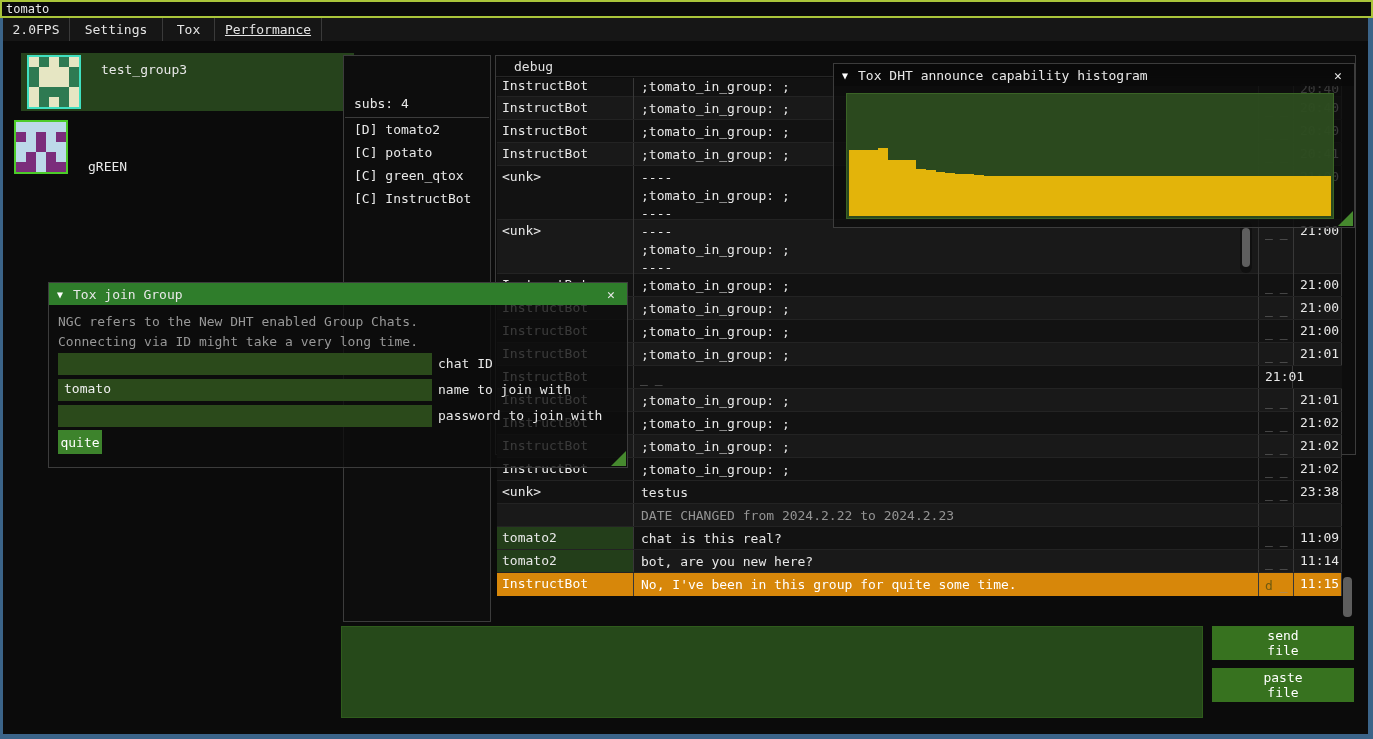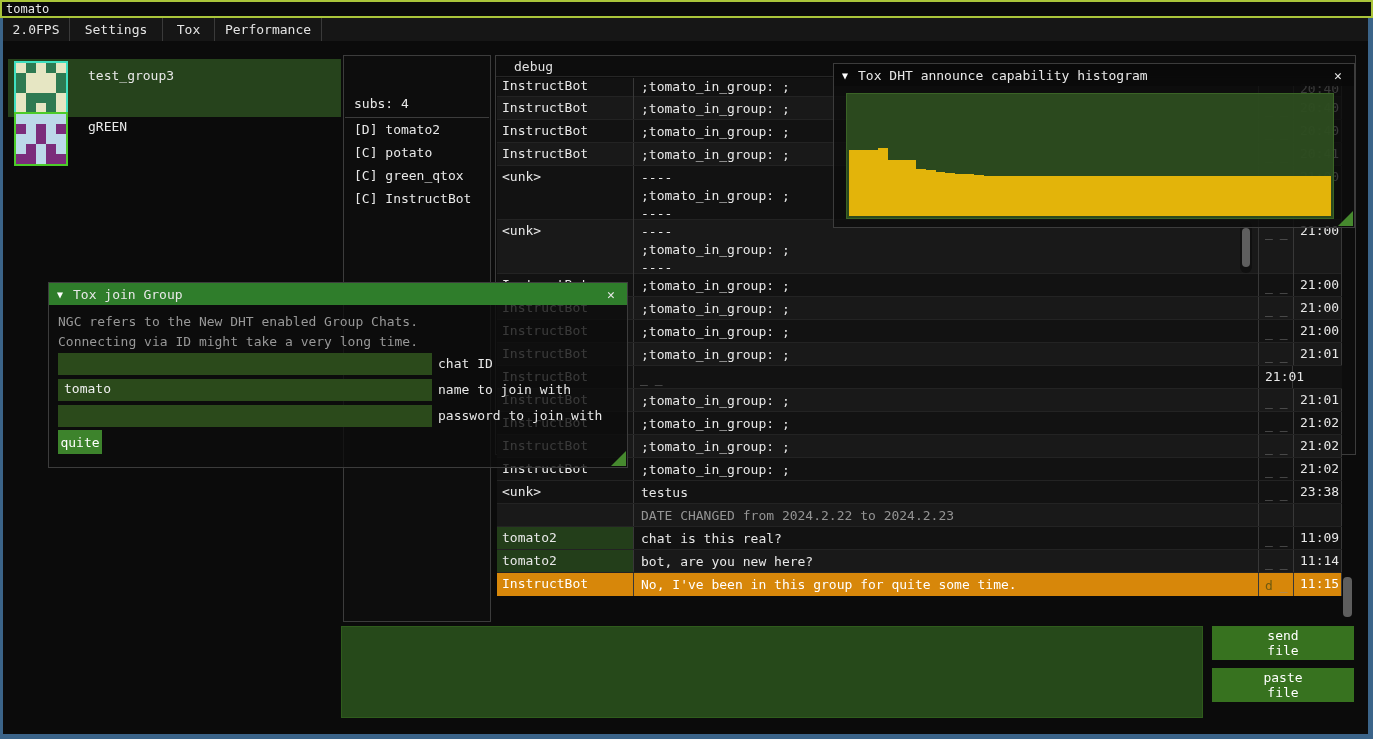--- a/index.html
+++ b/index.html
@@ -87,25 +87,25 @@
     <span>tomato</span>
   </div>
   <div class="frame-left"></div>
   <div class="frame-right"></div>
   <div class="frame-bottom"></div>
 
   <div class="menubar">
       <div class="menu-item" style="width: 67px;">2.0FPS</div>
       <div class="menu-item" style="width: 93px;">Settings</div>
       <div class="menu-item" style="width: 52px;">Tox</div>
-      <div class="menu-item" style="width: 107px;">Performance</div>
+      <div class="menu-item" style="width: 107px; text-decoration: underline;">Performance</div>
     </div>
 
   <div id="group-list">
-      <div class="group-row selected" style="top: 59px;">
+      <div class="group-row selected" style="top: 53px; margin-left: 13px;">
         <div class="avatar" style="border-color: rgb(63, 224, 192); background: rgb(230, 230, 195);">
           <div style="background: rgb(230, 230, 195);"></div>
           <div style="background: rgb(46, 122, 82);"></div>
           <div style="background: rgb(230, 230, 195);"></div>
           <div style="background: rgb(46, 122, 82);"></div>
           <div style="background: rgb(230, 230, 195);"></div>
           <div style="background: rgb(46, 122, 82);"></div>
           <div style="background: rgb(230, 230, 195);"></div>
           <div style="background: rgb(230, 230, 195);"></div>
           <div style="background: rgb(230, 230, 195);"></div>
@@ -121,21 +121,21 @@
           <div style="background: rgb(46, 122, 82);"></div>
           <div style="background: rgb(230, 230, 195);"></div>
           <div style="background: rgb(230, 230, 195);"></div>
           <div style="background: rgb(46, 122, 82);"></div>
           <div style="background: rgb(230, 230, 195);"></div>
           <div style="background: rgb(46, 122, 82);"></div>
           <div style="background: rgb(230, 230, 195);"></div>
         </div>
         <div class="group-label">test_group3</div>
       </div>
-      <div class="group-row" style="top: 110px;">
+      <div class="group-row" style="top: 116px; align-items: flex-end;">
         <div class="avatar" style="border-color: rgb(76, 204, 41); background: rgb(188, 217, 233);">
           <div style="background: rgb(188, 217, 233);"></div>
           <div style="background: rgb(188, 217, 233);"></div>
           <div style="background: rgb(188, 217, 233);"></div>
           <div style="background: rgb(188, 217, 233);"></div>
           <div style="background: rgb(188, 217, 233);"></div>
           <div style="background: rgb(123, 45, 123);"></div>
           <div style="background: rgb(188, 217, 233);"></div>
           <div style="background: rgb(123, 45, 123);"></div>
           <div style="background: rgb(188, 217, 233);"></div>

